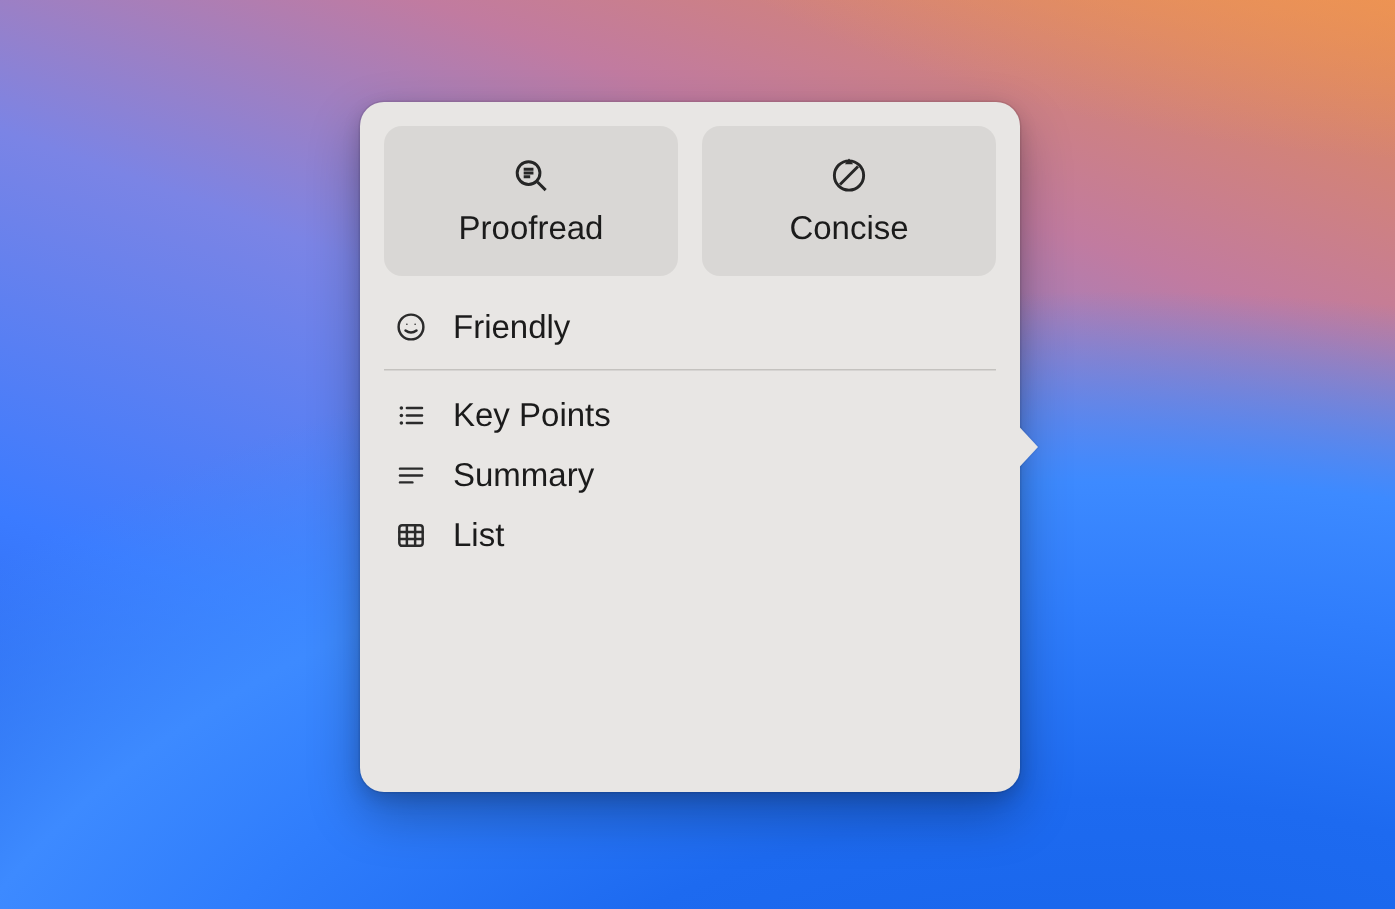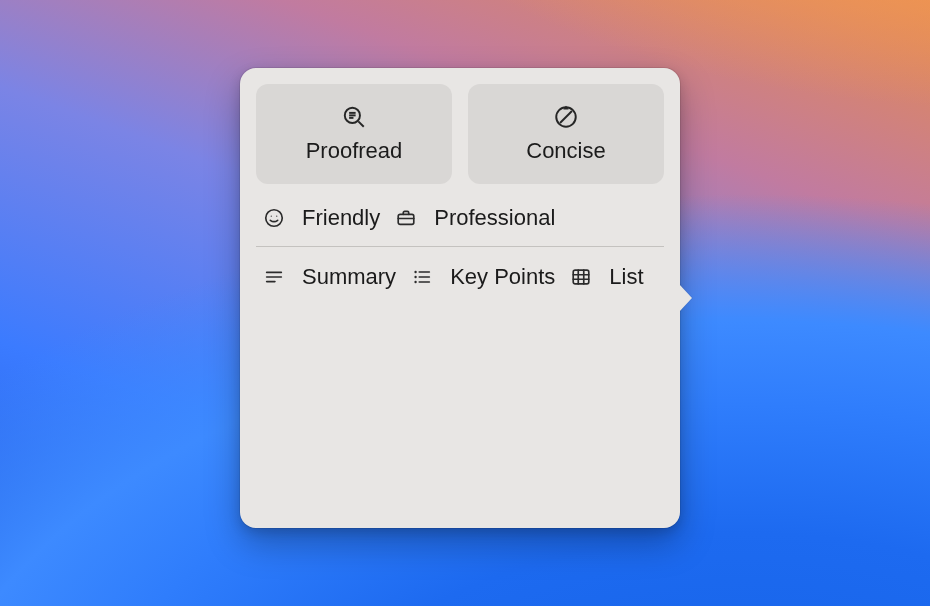--- a/index.html
+++ b/index.html
@@ -81,21 +81,21 @@
   }
   .big-btn .cap {
     font-size: 22px;
     color: #1b1b1b;
     font-weight: 400;
   }
 
   
   .menu-list {
     display: flex;
-    flex-direction: row;
+    flex-direction: column;
   }
   .menu-item {
     display: flex;
     align-items: center;
     gap: 16px;
     padding: 7px 8px 7px 6px;
     border-radius: 8px;
     cursor: pointer;
   }
   .menu-item .mi-icon {
@@ -168,63 +168,53 @@
           <svg viewBox="0 0 24 24">
             <circle cx="12" cy="12" r="9"></circle>
             <circle cx="9" cy="10" r="0.6" fill="#2b2b2b" stroke="none"></circle>
             <circle cx="15" cy="10" r="0.6" fill="#2b2b2b" stroke="none"></circle>
             <path d="M8 14.5 Q12 17.5 16 14.5"></path>
           </svg>
         </span>
         <span class="mi-label">Friendly</span>
       </div>
 
-      <div class="menu-item">
-        <span class="mi-icon">
-          <svg viewBox="0 0 24 24">
-            <rect x="3.5" y="8" width="17" height="11" rx="2"></rect>
-            <path d="M9 8 V6.2 a1.5 1.5 0 0 1 1.5 -1.5 h3 a1.5 1.5 0 0 1 1.5 1.5 V8"></path>
-            <line x1="3.5" y1="12.5" x2="20.5" y2="12.5"></line>
-          </svg>
-        </span>
-        <span class="mi-label">Professional</span>
-      </div>
 
 
     </div>
 
     <div class="sep"></div>
 
     <div class="menu-list">
-
-      <div class="menu-item">
-        <span class="mi-icon">
-          <svg viewBox="0 0 24 24">
-            <line x1="4" y1="7" x2="20" y2="7"></line>
-            <line x1="4" y1="12" x2="20" y2="12"></line>
-            <line x1="4" y1="17" x2="13" y2="17"></line>
-          </svg>
-        </span>
-        <span class="mi-label">Summary</span>
-      </div>
 
       <div class="menu-item">
         <span class="mi-icon">
           <svg viewBox="0 0 24 24">
             <circle cx="5" cy="6.5" r="1.3" fill="#2b2b2b" stroke="none"></circle>
             <circle cx="5" cy="12" r="1.3" fill="#2b2b2b" stroke="none"></circle>
             <circle cx="5" cy="17.5" r="1.3" fill="#2b2b2b" stroke="none"></circle>
             <line x1="9" y1="6.5" x2="20" y2="6.5"></line>
             <line x1="9" y1="12" x2="20" y2="12"></line>
             <line x1="9" y1="17.5" x2="20" y2="17.5"></line>
           </svg>
         </span>
         <span class="mi-label">Key Points</span>
       </div>
 
+      <div class="menu-item">
+        <span class="mi-icon">
+          <svg viewBox="0 0 24 24">
+            <line x1="4" y1="7" x2="20" y2="7"></line>
+            <line x1="4" y1="12" x2="20" y2="12"></line>
+            <line x1="4" y1="17" x2="13" y2="17"></line>
+          </svg>
+        </span>
+        <span class="mi-label">Summary</span>
+      </div>
+
 
       <div class="menu-item">
         <span class="mi-icon">
           <svg viewBox="0 0 24 24">
             <rect x="3.5" y="4.5" width="17" height="15" rx="2"></rect>
             <line x1="3.5" y1="9.5" x2="20.5" y2="9.5"></line>
             <line x1="3.5" y1="14.5" x2="20.5" y2="14.5"></line>
             <line x1="9" y1="4.5" x2="9" y2="19.5"></line>
             <line x1="15" y1="4.5" x2="15" y2="19.5"></line>
           </svg>

